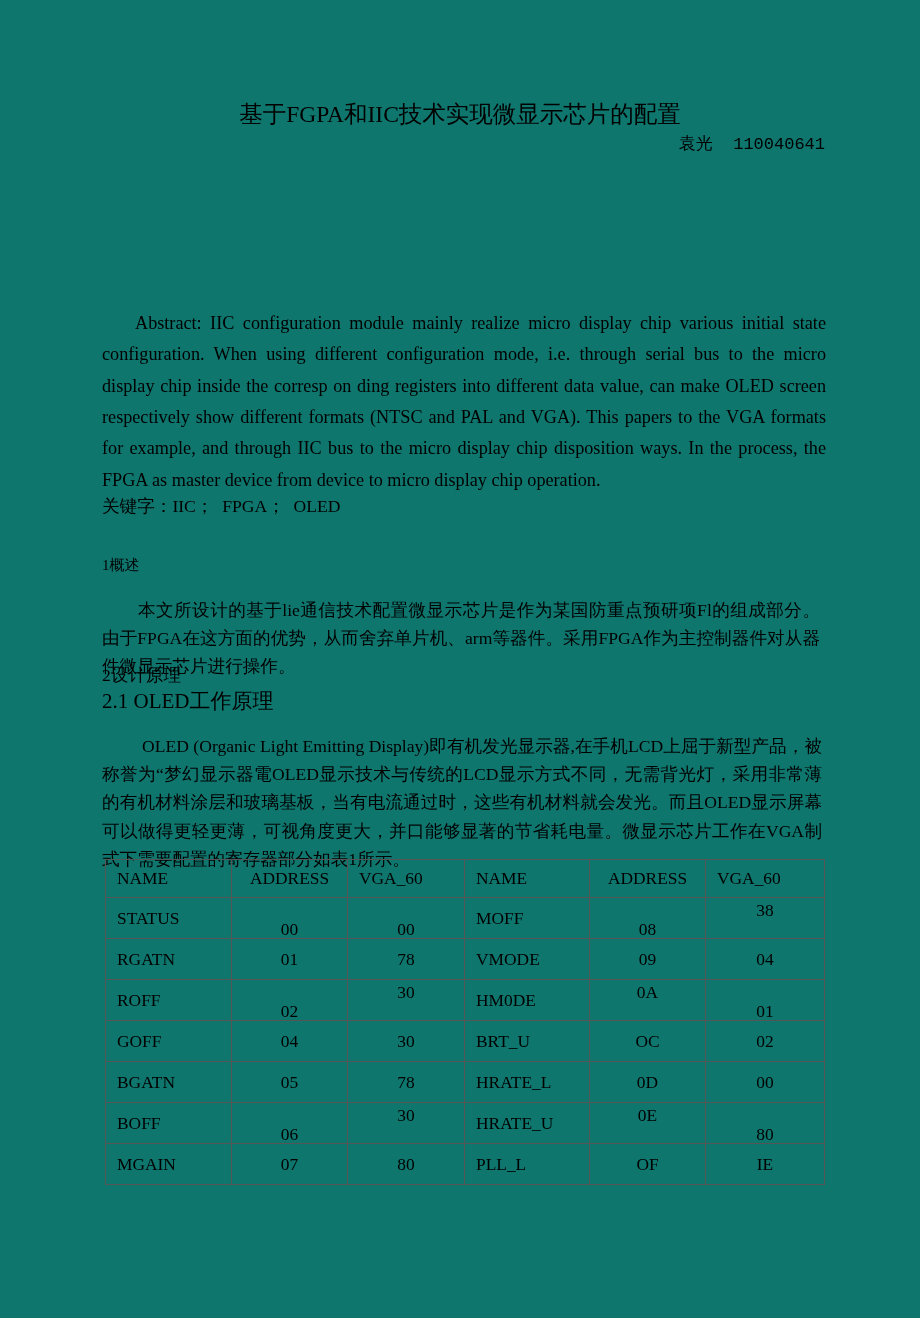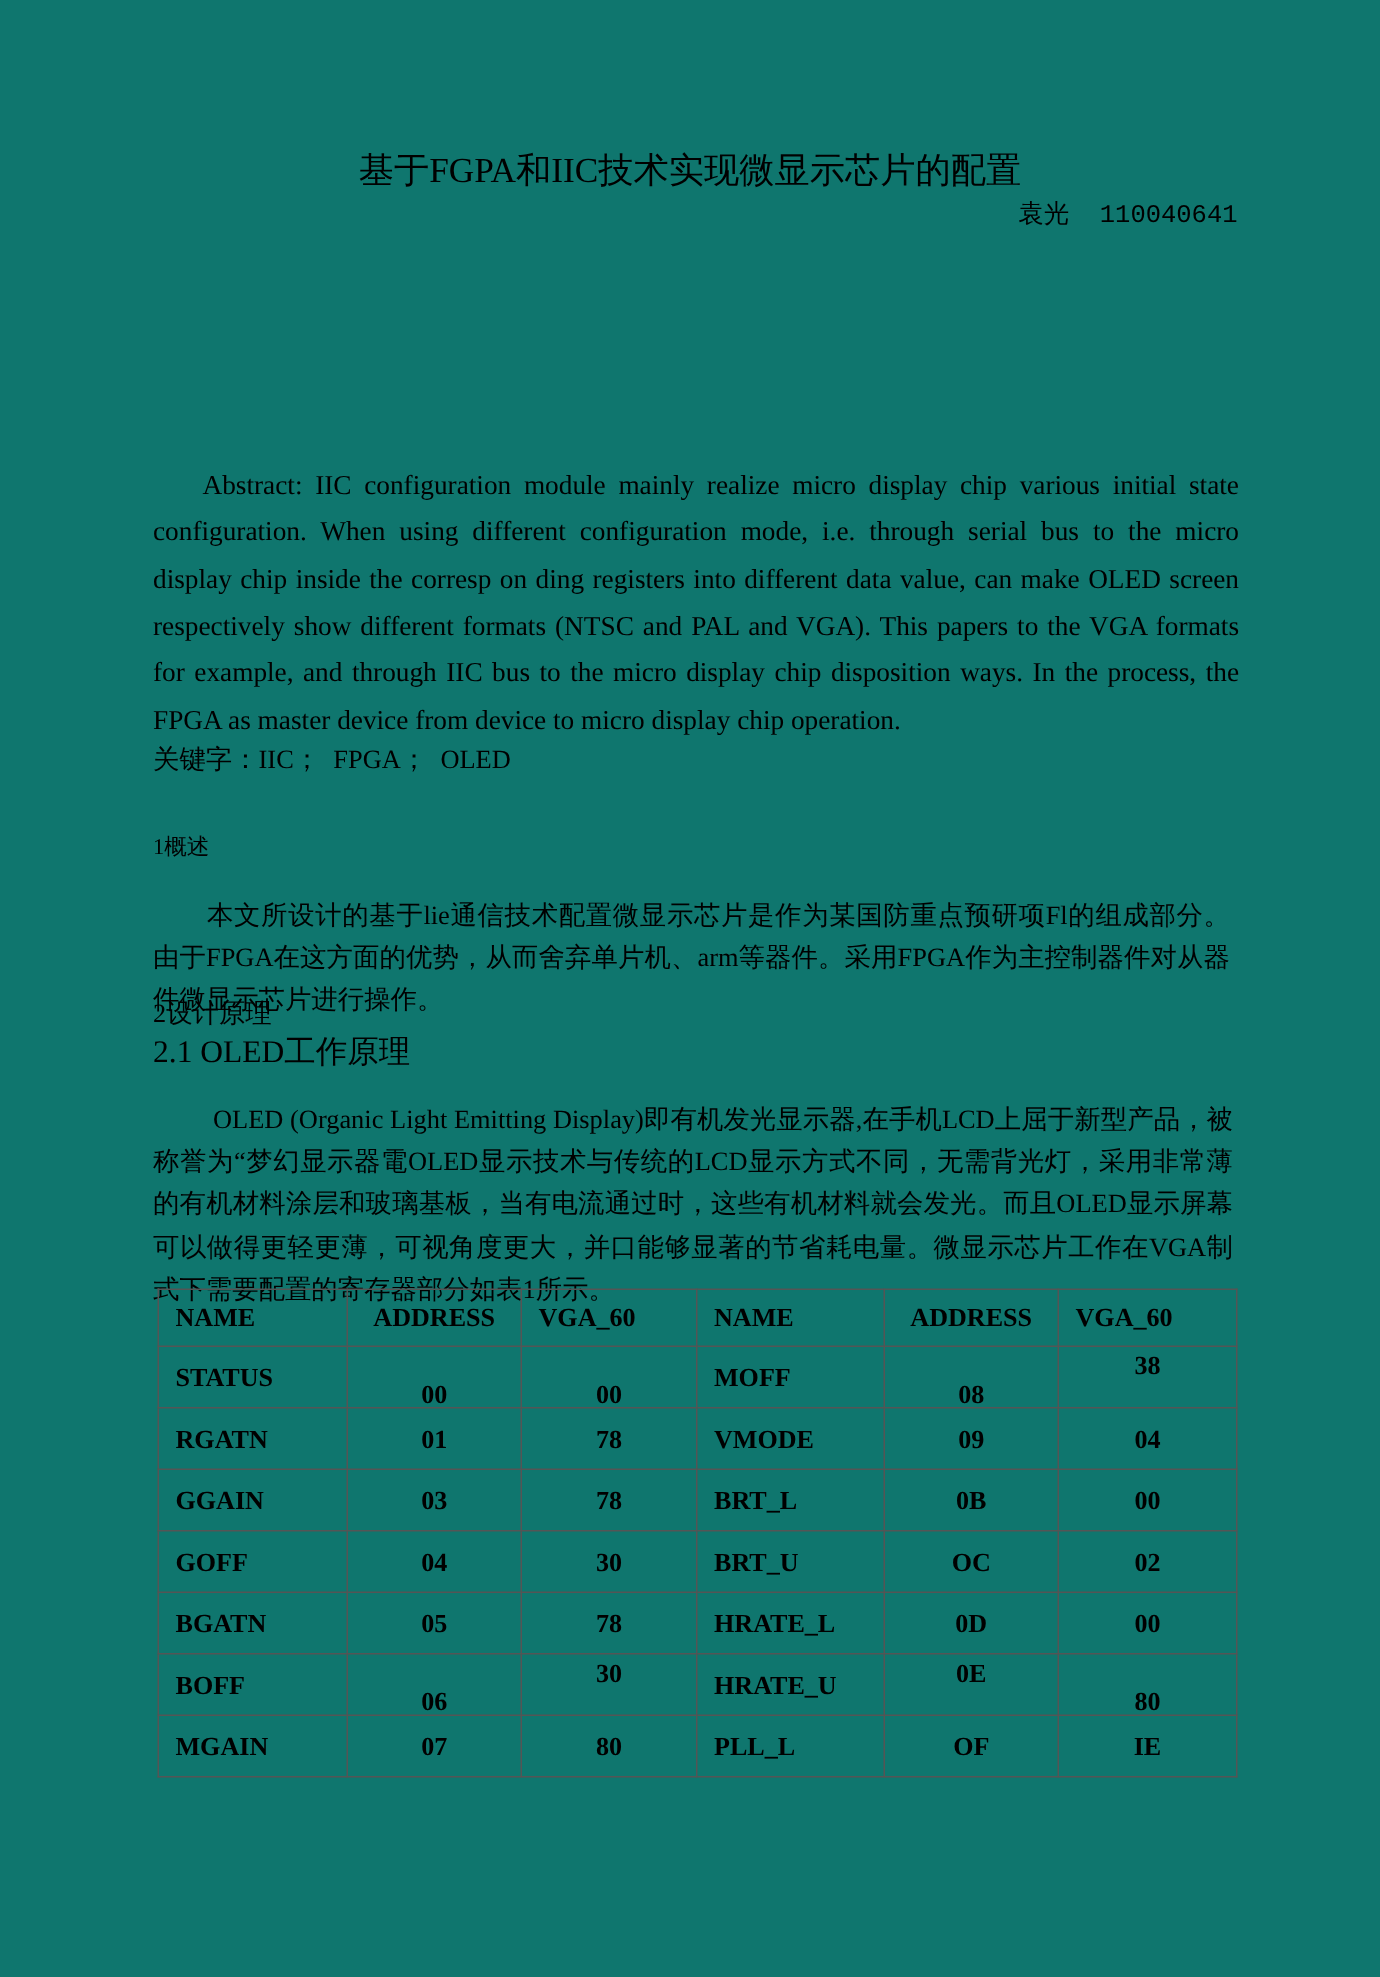--- a/index.html
+++ b/index.html
@@ -123,21 +123,21 @@
     width: 713px;
     border-collapse: collapse;
     table-layout: fixed;
     font-size: 17.4px;
   }
   .reg-table td {
     border: 1px solid #555;
     padding: 0;
     height: 40px;
     vertical-align: middle;
-    font-weight: 700;
+    font-weight: 400;
   }
   .reg-table .c0 { width: 125px; }
   .reg-table .c1 { width: 115px; }
   .reg-table .c2 { width: 116px; }
   .reg-table .c3 { width: 124px; }
   .reg-table .c4 { width: 115px; }
   .reg-table .c5 { width: 118px; }
   .cell {
     display: block;
     position: relative;
@@ -230,36 +230,36 @@
           </td>
           <td class="c4">
             <span class="cell al-ctr">09</span>
           </td>
           <td class="c5">
             <span class="cell al-ctr">04</span>
           </td>
         </tr>
         <tr>
           <td class="c0">
-            <span class="cell al-left">GGAIN</span>
-          </td>
-          <td class="c1">
-            <span class="cell al-ctr">03</span>
-          </td>
-          <td class="c2">
-            <span class="cell al-ctr">78</span>
-          </td>
-          <td class="c3">
-            <span class="cell al-left">BRT_L</span>
-          </td>
-          <td class="c4">
-            <span class="cell al-ctr">0B</span>
-          </td>
-          <td class="c5">
-            <span class="cell al-ctr">00</span>
+            <span class="cell al-left">ROFF</span>
+          </td>
+          <td class="c1">
+            <span class="cell al-ctr lower">02</span>
+          </td>
+          <td class="c2">
+            <span class="cell al-ctr raise">30</span>
+          </td>
+          <td class="c3">
+            <span class="cell al-left">HM0DE</span>
+          </td>
+          <td class="c4">
+            <span class="cell al-ctr raise">0A</span>
+          </td>
+          <td class="c5">
+            <span class="cell al-ctr lower">01</span>
           </td>
         </tr>
         <tr>
           <td class="c0">
             <span class="cell al-left">GOFF</span>
           </td>
           <td class="c1">
             <span class="cell al-ctr">04</span>
           </td>
           <td class="c2">

